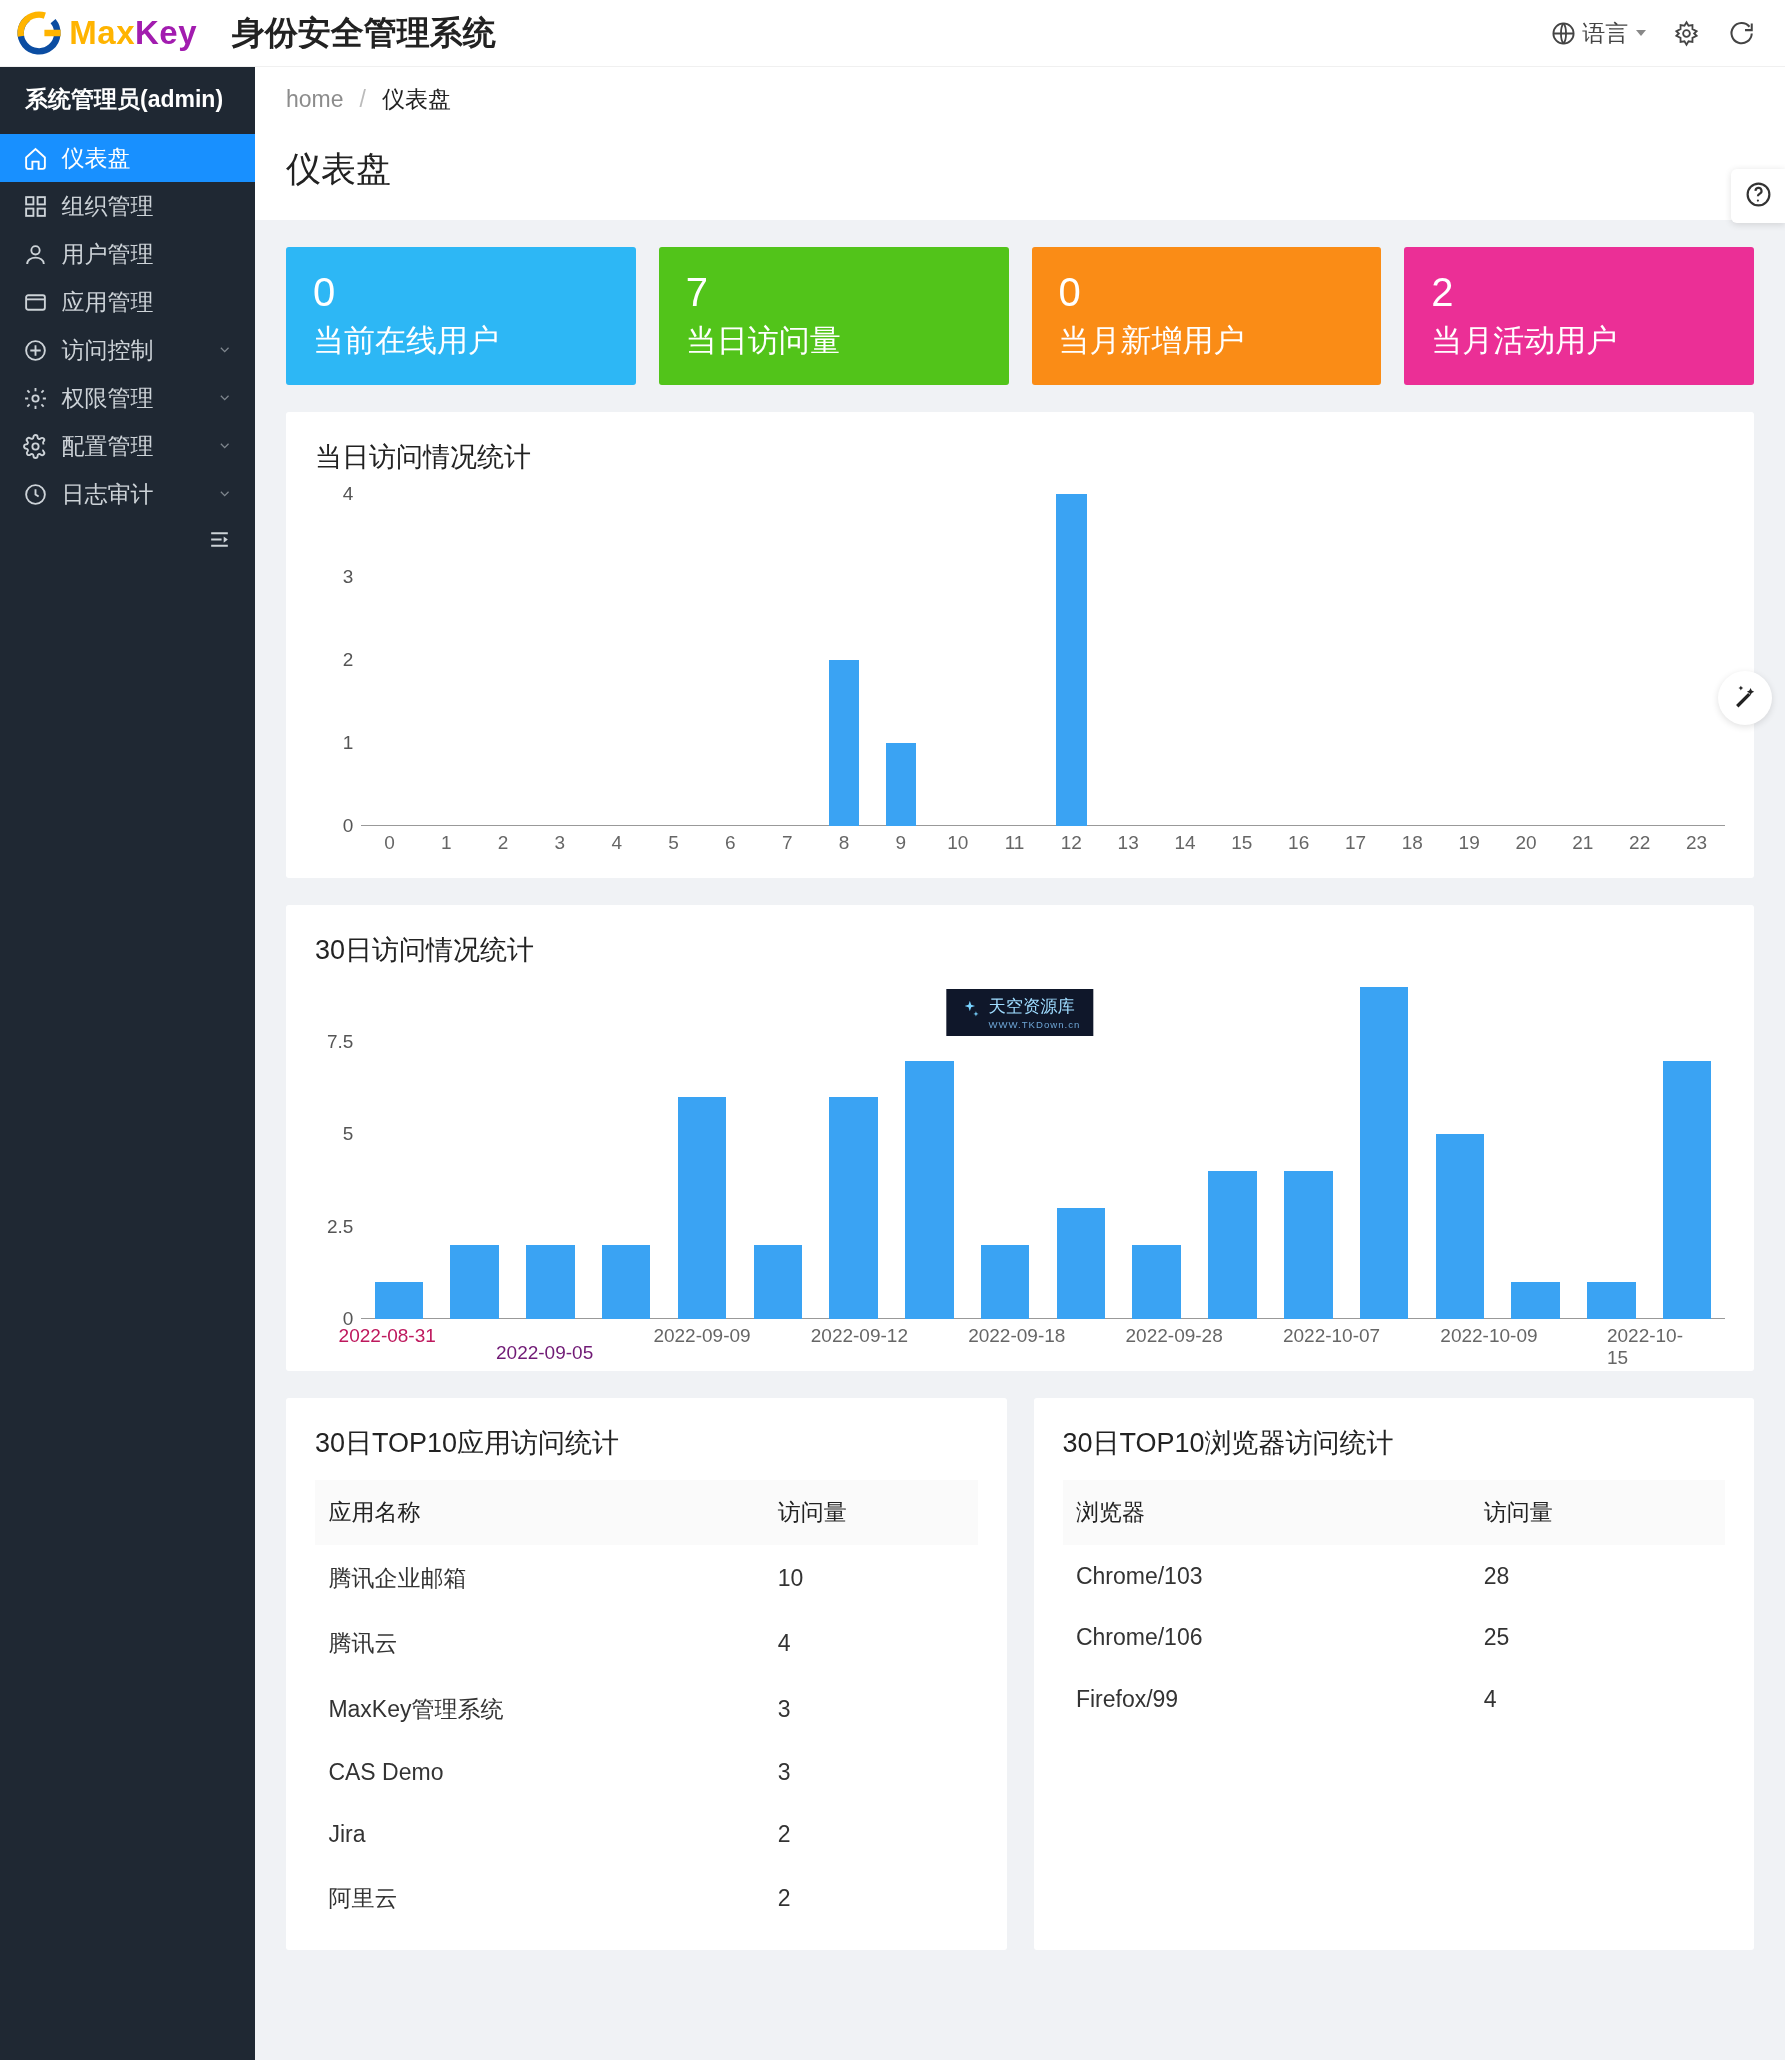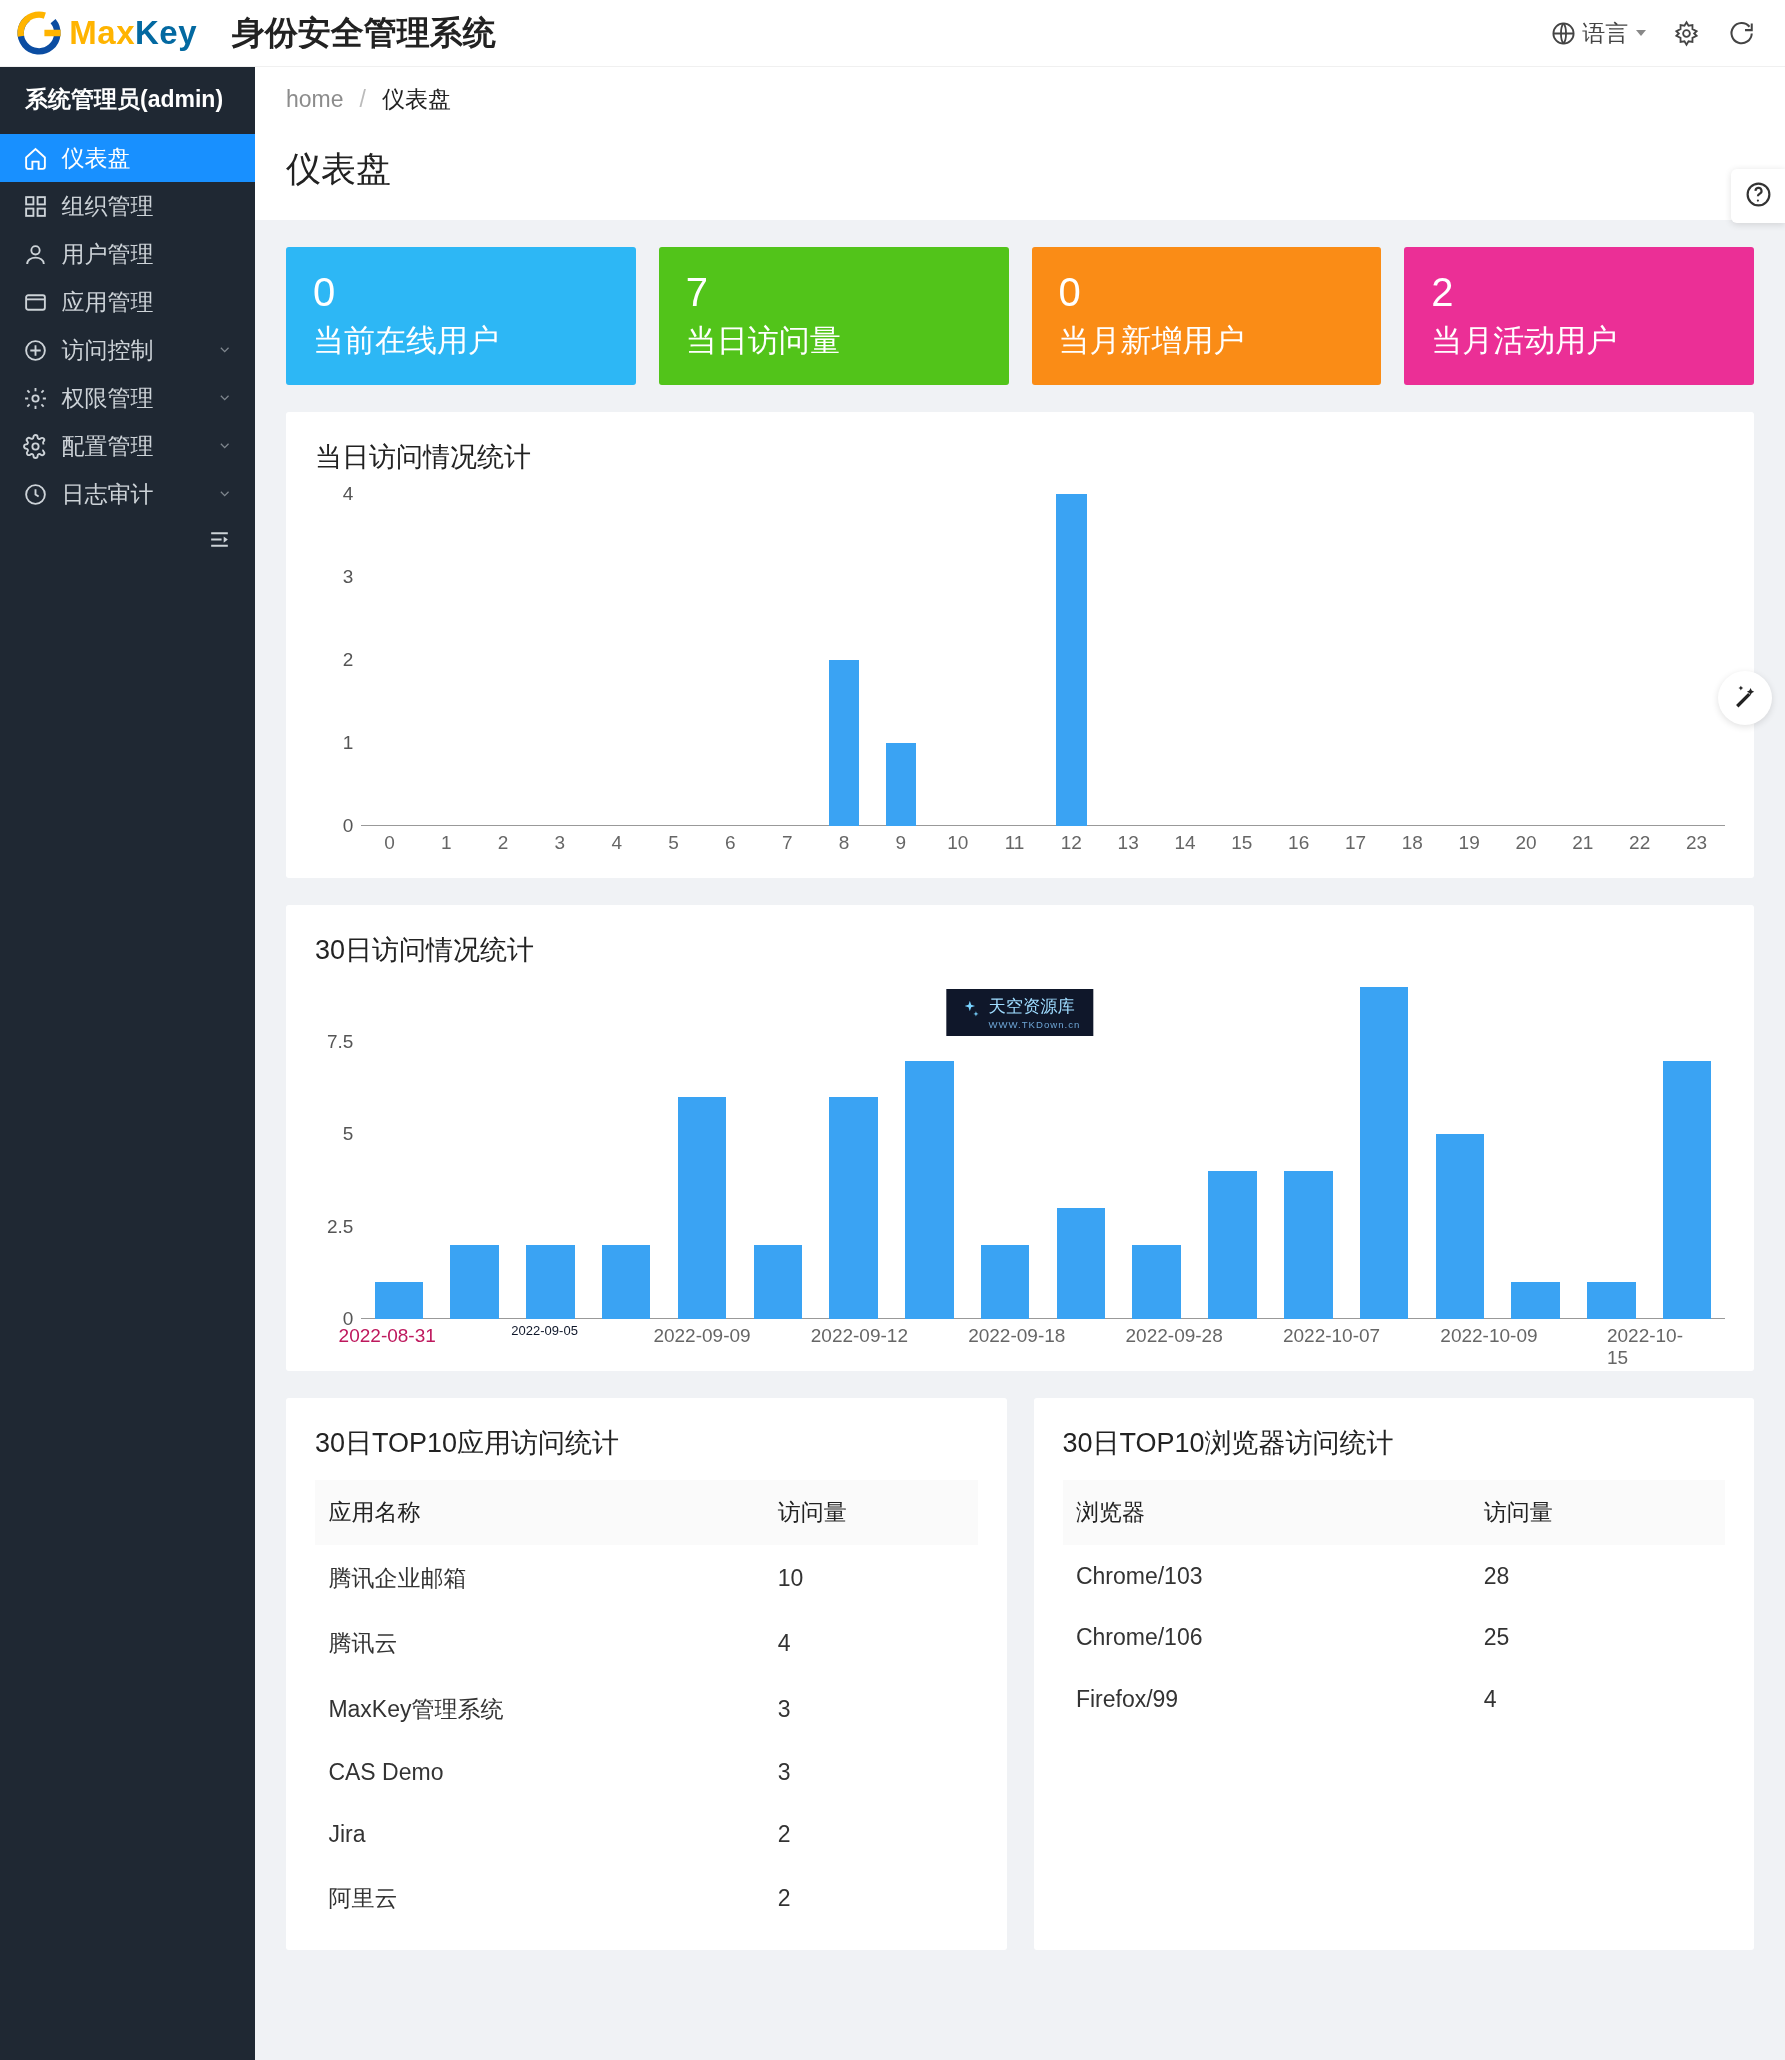--- a/index.html
+++ b/index.html
@@ -6,21 +6,21 @@
   html, body { font-family: -apple-system, "Helvetica Neue", Arial, "PingFang SC", "Microsoft YaHei", sans-serif; background: #f0f2f5; color: #000; }
   .app { display: flex; flex-direction: column; min-height: 2061px; }
 
   
   .header { background: #fff; height: 67px; display: flex; align-items: center; padding: 0 31px 0 11.5px; border-bottom: 1px solid #f0f0f0; position: relative; z-index: 10; }
   .logo-wrap { display: flex; align-items: center; gap: 3.8px; }
   .logo-mark { width: 54px; height: 54px; position: relative; }
   .logo-mark svg { width: 100%; height: 100%; }
   .logo-text { font-weight: 700; font-size: 33px; letter-spacing: 0.5px; }
   .logo-text .m { color: #FFB400; }
-  .logo-text .k { color: #0369a1; margin-top: 12px; }
+  .logo-text .k { color: #a21caf; margin-top: 12px; }
   .brand-title { font-size: 33px; font-weight: 700; margin-left: 31px; color: #222; }
   .header-right { margin-left: auto; display: flex; align-items: center; gap: 27px; color: #555; }
   .hdr-btn { display: inline-flex; align-items: center; gap: 5.8px; font-size: 23px; cursor: pointer; color: #444; }
   .hdr-icon-svg { width: 27px; height: 27px; }
   .hdr-icon-svg svg { width: 100%; height: 100%; }
   .hdr-btn .arrow { display: inline-block; width: 0; height: 0; border-left: 5.8px solid transparent; border-right: 5.8px solid transparent; border-top: 6.7px solid #888; margin-left: 1.9px; }
 
   
   .body { display: flex; flex: 1; min-height: 0; }
   .sidebar { width: 255px; min-width: 255px; background: #1f2833; color: #cdd3d8; padding-top: 0; }
@@ -406,21 +406,21 @@
                 </div>
                 <div class="bar-slot">
                   <div class="bar" style="height: 11.1111%;"></div>
                 </div>
                 <div class="bar-slot">
                   <div class="bar" style="height: 77.7778%;"></div>
                 </div>
               </div>
               <div class="xtick-row" style="position: absolute; left: 46px; right: 0px; bottom: 0px; height: 33px; display: block;">
                 <div style="position: absolute; top: 5.8px; font-size: 19px; color: #be185d; transform: translateX(-50%); left: 1.92308%;">2022-08-31</div>
-                <div style="position: absolute; top: 4px; font-size: 13px; color: #0f172a; transform: translateX(-50%); left: 13.4615%;">2022-09-05</div>
+                <div style="position: absolute; top: 23px; font-size: 19px; color: #701a75; transform: translateX(-50%); left: 13.4615%;">2022-09-05</div>
                 <div style="position: absolute; top: 5.8px; font-size: 19px; color: rgb(102, 102, 102); transform: translateX(-50%); left: 25%;">2022-09-09</div>
                 <div style="position: absolute; top: 5.8px; font-size: 19px; color: rgb(102, 102, 102); transform: translateX(-50%); left: 36.5385%;">2022-09-12</div>
                 <div style="position: absolute; top: 5.8px; font-size: 19px; color: rgb(102, 102, 102); transform: translateX(-50%); left: 48.0769%;">2022-09-18</div>
                 <div style="position: absolute; top: 5.8px; font-size: 19px; color: rgb(102, 102, 102); transform: translateX(-50%); left: 59.6154%;">2022-09-28</div>
                 <div style="position: absolute; top: 5.8px; font-size: 19px; color: rgb(102, 102, 102); transform: translateX(-50%); left: 71.1538%;">2022-10-07</div>
                 <div style="position: absolute; top: 5.8px; font-size: 19px; color: rgb(102, 102, 102); transform: translateX(-50%); left: 82.6923%;">2022-10-09</div>
                 <div style="position: absolute; top: 5.8px; font-size: 19px; color: rgb(102, 102, 102); transform: translateX(-50%); left: 94.2308%;">2022-10-15</div>
               </div>
               <div class="watermark">
                 <span class="wm-icon"><svg viewBox="0 0 24 24" fill="#79d3ff">

